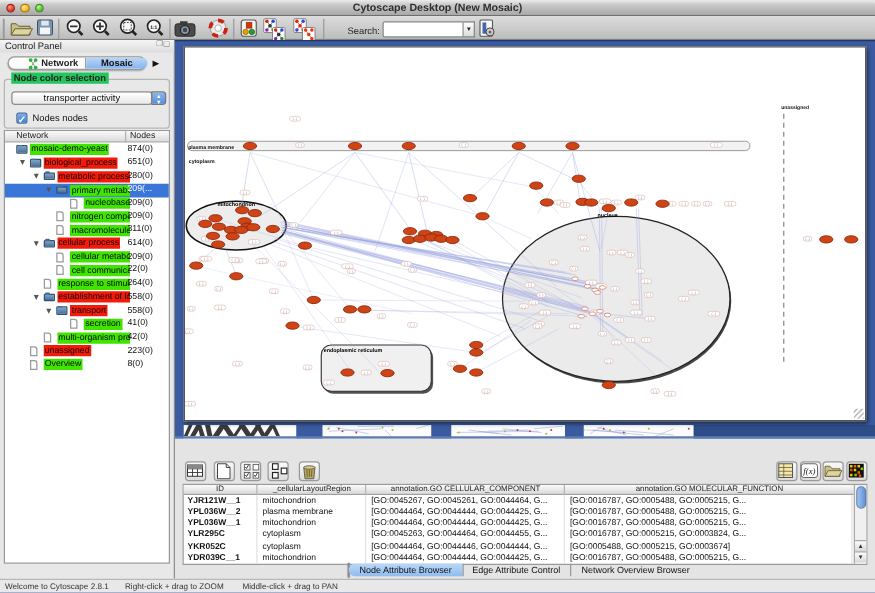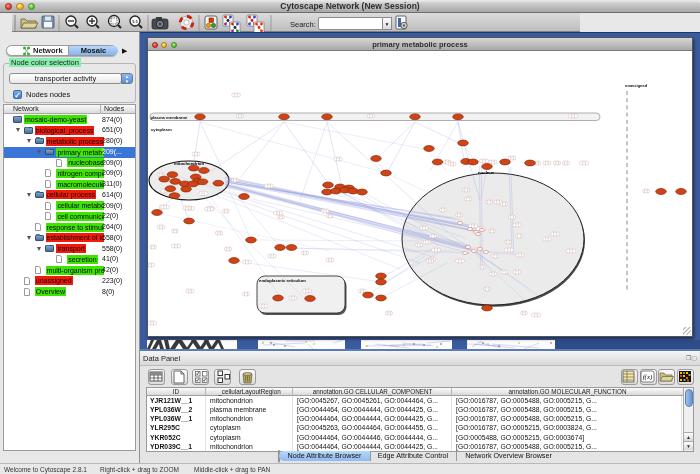--- a/index.html
+++ b/index.html
@@ -1,33 +1,33 @@
 <!DOCTYPE html>
 <html><head><meta charset="utf-8"><style>
 *{margin:0;padding:0;box-sizing:border-box}
 body{width:700px;height:474px;position:relative;font-family:"Liberation Sans",sans-serif;background:#e8e8e8;overflow:hidden}
 .abs{position:absolute}
 
 #titlebar{left:0;top:0;width:700px;height:13px;background:linear-gradient(#ececec 0%,#cacaca 30%,#a8a8a8 100%);border-bottom:1px solid #6e6e6e;border-radius:4px 4px 0 0}
 #titlebar .t{width:100%;text-align:center;font-size:8.5px;font-weight:bold;color:#2e2e2e;line-height:13px}
 .tl{width:7.5px;height:7.5px;border-radius:50%;top:2.5px}
 
-#toolbar{left:12px;top:13px;width:568px;height:19px;background:linear-gradient(#dcdcdc,#bdbdbd);border-bottom:1px solid #808080}
+#toolbar{left:0;top:13px;width:700px;height:19px;background:linear-gradient(#dcdcdc,#bdbdbd);border-bottom:1px solid #808080}
 #searchlbl{font-size:7.5px;color:#222;top:7px}
 #searchbox{left:306px;top:4px;width:65px;height:13px;background:#fff;border:1px solid #8a8a8a;border-radius:2px 0 0 2px}
 #searchdrop{left:371px;top:4px;width:9px;height:13px;background:linear-gradient(#fdfdfd,#dcdcdc);border:1px solid #8a8a8a;border-left:none;font-size:5px;color:#222;text-align:center;line-height:13px}
 
 #leftpanel{left:0;top:32px;width:140px;height:431px;background:#e8e8e8;border-right:1px solid #8f8f8f}
 #cpheader{left:0;top:0;width:139px;height:10px;background:linear-gradient(#f5f5f5,#dcdcdc);font-size:7.5px;color:#222;padding-left:4px;line-height:9px}
 #tabbar{left:6px;top:13px;width:111px;height:11px;background:#fdfdfd;border:1px solid #9a9a9a;border-radius:6px;box-shadow:0 1px 1px rgba(0,0,0,.25)}
 #tabmosaic{left:61px;top:0px;width:50px;height:9px;background:linear-gradient(#b9d6f6,#85b4ee);border-left:1px solid #9a9a9a;border-radius:0 6px 6px 0;font-size:7.5px;font-weight:bold;color:#111;text-align:center;line-height:9px}
 #tabnet{left:26px;top:0;width:34px;font-size:7.5px;font-weight:bold;color:#222;line-height:9px}
 #tabarrow{left:122px;top:15px;font-size:7px;color:#111}
 #groupbox{left:3px;top:31px;width:133px;height:40px;border:1px solid #b5b5b5;border-radius:3px}
-#grouplbl{left:9px;top:26px;font-size:7.5px;font-weight:normal;color:#222;background:#86efac;padding:0 2px}
+#grouplbl{left:9px;top:26px;font-size:7.5px;font-weight:bold;color:#222;background:#22c55e;padding:0 2px}
 #combo{left:9px;top:41px;width:113px;height:11px;background:linear-gradient(#ffffff,#e8e8e8);border:1px solid #8e8e8e;border-radius:3px;font-size:7.5px;color:#111;text-align:center;line-height:10px}
 #combobtn{left:111px;top:-1px;width:12px;height:11px;background:linear-gradient(#8ab8f0,#5590dd);border:1px solid #777;border-radius:0 3px 3px 0;color:#fff;font-size:4.5px;text-align:center;line-height:5px}
 #checkbox{left:13px;top:58px;width:9px;height:9px;background:linear-gradient(#7ab0ee,#3f7fd6);border:1px solid #4a6a9a;border-radius:2px;color:#fff;font-size:8px;line-height:9px;text-align:center;font-weight:bold}
 #checklbl{left:26px;top:58px;font-size:7.5px;color:#111}
 #treebox{left:3px;top:72px;width:133px;height:347px;background:#fff;border:1px solid #9a9a9a}
 #treehead{left:0;top:0;width:131px;height:9px;background:linear-gradient(#fafafa,#dadada);border-bottom:1px solid #a8a8a8;font-size:7px;color:#222}
 .trow{left:0;width:131px;height:10.75px;font-size:7px;line-height:10.75px;white-space:nowrap}
 .trow .lbl{position:absolute;top:0.7px;height:9px;line-height:9px;padding:0 1px;color:#0a0a0a;overflow:hidden;white-space:nowrap}
 .trow .val{position:absolute;left:98px;top:0;color:#111}
 .grn{background:#3fe400}
@@ -61,21 +61,21 @@
 #dtabs{left:138px;top:99px;height:12px;background:#8b5cf6;border:1px solid #8f8f8f;border-radius:6px;box-shadow:0 1px 1px rgba(0,0,0,.2)}
 .dtab{position:absolute;top:0;height:10px;font-size:7.2px;color:#111;text-align:center;line-height:10px}
 
 #statusbar{left:0;top:463px;width:700px;height:11px;background:#e8e8e8;border-top:1px solid #b8b8b8;font-size:6.5px;color:#333}
 </style></head><body>
 
 <div class="abs" id="titlebar">
   <div class="abs tl" style="left:4.5px;background:radial-gradient(circle at 35% 30%,#ff9a8a,#ee3b2f 60%,#b01e12);border:0.5px solid #a02018"></div>
   <div class="abs tl" style="left:16px;background:radial-gradient(circle at 35% 30%,#ffe9a8,#f5b820 60%,#c98a10);border:0.5px solid #ad7d14"></div>
   <div class="abs tl" style="left:27.5px;background:radial-gradient(circle at 35% 30%,#c8f0a0,#5fc434 60%,#3d9a1e);border:0.5px solid #3f8f22"></div>
-  <div class="t">Cytoscape Network (New Session)</div>
+  <div class="t">Cytoscape Desktop (New Mosaic)</div>
 </div>
 
 <div class="abs" id="toolbar">
   <svg width="700" height="20" viewBox="0 0 700 20" style="position:absolute;left:0;top:0">
 <line x1="3" y1="2" x2="3" y2="18" stroke="#999" stroke-width="1.5"></line>
 
 <g transform="translate(8,3)">
 <path d="M1 12 L1 3 L5 3 L7 5 L16 5 L16 12 Z" fill="#c8c08a" stroke="#6a6030" stroke-width="0.8"></path>
 <path d="M1 12 L4 7 L18 7 L15 12 Z" fill="#ddd5a0" stroke="#6a6030" stroke-width="0.8"></path>
 </g>
@@ -168,20 +168,21 @@
 <circle cx="8" cy="9.5" r="3.2" fill="#d0d0d0" stroke="#444" stroke-width="0.8"></circle>
 <circle cx="8" cy="9.5" r="1.2" fill="#666"></circle>
 </g>
 </svg>
   <div class="abs" id="searchlbl" style="left:278px">Search:</div>
   <div class="abs" id="searchbox"></div>
   <div class="abs" id="searchdrop">▼</div>
 </div>
 
 <div class="abs" id="leftpanel">
+  <div class="abs" id="cpheader">Control Panel<span style="position:absolute;right:3px;top:0;color:#777;font-size:6px">❐▢</span></div>
   <div class="abs" id="tabbar">
     <svg width="9" height="10" viewBox="0 0 9 10" style="position:absolute;left:15px;top:0px">
 <line x1="2.5" y1="2" x2="6.5" y2="8" stroke="#888" stroke-width="0.7"></line>
 <line x1="6.5" y1="2" x2="2.5" y2="8" stroke="#888" stroke-width="0.7"></line>
 <circle cx="2.5" cy="2" r="1.5" fill="#2ab82a"></circle>
         <circle cx="6.5" cy="2" r="1.5" fill="#2ab82a"></circle>
 <circle cx="2.5" cy="8" r="1.5" fill="#2ab82a"></circle>
         <circle cx="6.5" cy="8" r="1.5" fill="#2ab82a"></circle>
 </svg>
     <div class="abs" id="tabnet">Network</div>
@@ -356,26 +357,20 @@
         <circle cx="84" cy="3" r="0.8" fill="#aa4444"></circle>
         <circle cx="16" cy="3" r="0.8" fill="#aa4444"></circle>
         <circle cx="21" cy="4" r="0.8" fill="#aabb33"></circle>
         <circle cx="52" cy="3" r="0.8" fill="#aabb33"></circle>
         <circle cx="0" cy="4" r="0.8" fill="#aabb33"></circle>
       </svg>
     </div>
   <div class="abs" style="left:415px;top:307px;width:145px;height:11px;background:#2e4d88"></div>
   <div class="abs" id="strip-hl"></div>
   <div class="abs" id="mainwin">
-    <div class="abs" id="mwtitle">
-      <div class="abs tl" style="left:3.5px;top:3.5px;width:6px;height:6px;background:radial-gradient(circle at 35% 30%,#ff9a8a,#ee3b2f 60%,#b01e12);border:0.5px solid #a02018"></div>
-      <div class="abs tl" style="left:13px;top:3.5px;width:6px;height:6px;background:radial-gradient(circle at 35% 30%,#ffe9a8,#f5b820 60%,#c98a10);border:0.5px solid #ad7d14"></div>
-      <div class="abs tl" style="left:22.5px;top:3.5px;width:6px;height:6px;background:radial-gradient(circle at 35% 30%,#c8f0a0,#5fc434 60%,#3d9a1e);border:0.5px solid #3f8f22"></div>
-      <div class="t">primary metabolic process</div>
-    </div>
     <div class="abs" id="netarea">
         <svg width="545" height="286" viewBox="0 0 545 286" style="position:absolute;left:0;top:0">
           <rect x="2" y="61" width="450" height="7.5" rx="3.7" fill="#f2f2f2" stroke="#9a9a9a" stroke-width="0.8"></rect>
           <text x="2.5" y="67" font-size="4.2" font-weight="bold" fill="#111">plasma membrane</text>
           <text x="3" y="78.5" font-size="4.2" font-weight="bold" fill="#111">cytoplasm</text>
           <ellipse cx="41" cy="128.5" rx="40" ry="19.5" fill="#ededed" stroke="#111" stroke-width="1.2"></ellipse>
           <ellipse cx="346" cy="188.8" rx="91" ry="66" fill="#1a1a1a" opacity="0.8"></ellipse>
           <ellipse cx="345" cy="187" rx="91" ry="66" fill="#ebebeb" stroke="#222" stroke-width="1"></ellipse>
           <rect x="110.5" y="226" width="88" height="37" rx="8" fill="#1a1a1a" opacity="0.75"></rect>
           <rect x="109" y="224" width="88" height="37" rx="8" fill="#f0f0f0" stroke="#333" stroke-width="0.9"></rect>
@@ -710,21 +705,20 @@
             <text x="330" y="121.5" font-size="4.3" font-weight="bold" fill="#000">nucleus</text>
             <text x="111" y="229.5" font-size="4.3" font-weight="bold" fill="#000">endoplasmic reticulum</text>
           </g>
         </svg>
       </div>
     <div class="abs" id="grip"></div>
   </div>
 </div>
 
 <div class="abs" id="datapanel">
-  <div class="abs" id="dpheader">Data Panel<span style="position:absolute;right:3px;top:0;color:#777;font-size:6px">❐▢</span></div>
   <div class="dbtn" style="left:8px"></div>
     <div class="dbtn" style="left:31px"></div>
     <div class="dbtn" style="left:52px"></div>
     <div class="dbtn" style="left:74px"></div>
     <div class="dbtn" style="left:99px"></div>
     <div class="dbtn" style="left:481px"></div>
     <div class="dbtn" style="left:500px"></div>
     <div class="dbtn" style="left:518px"></div>
     <div class="dbtn" style="left:537px"></div>
     <svg width="560" height="40" viewBox="0 0 560 40" style="position:absolute;left:0;top:0;pointer-events:none">

